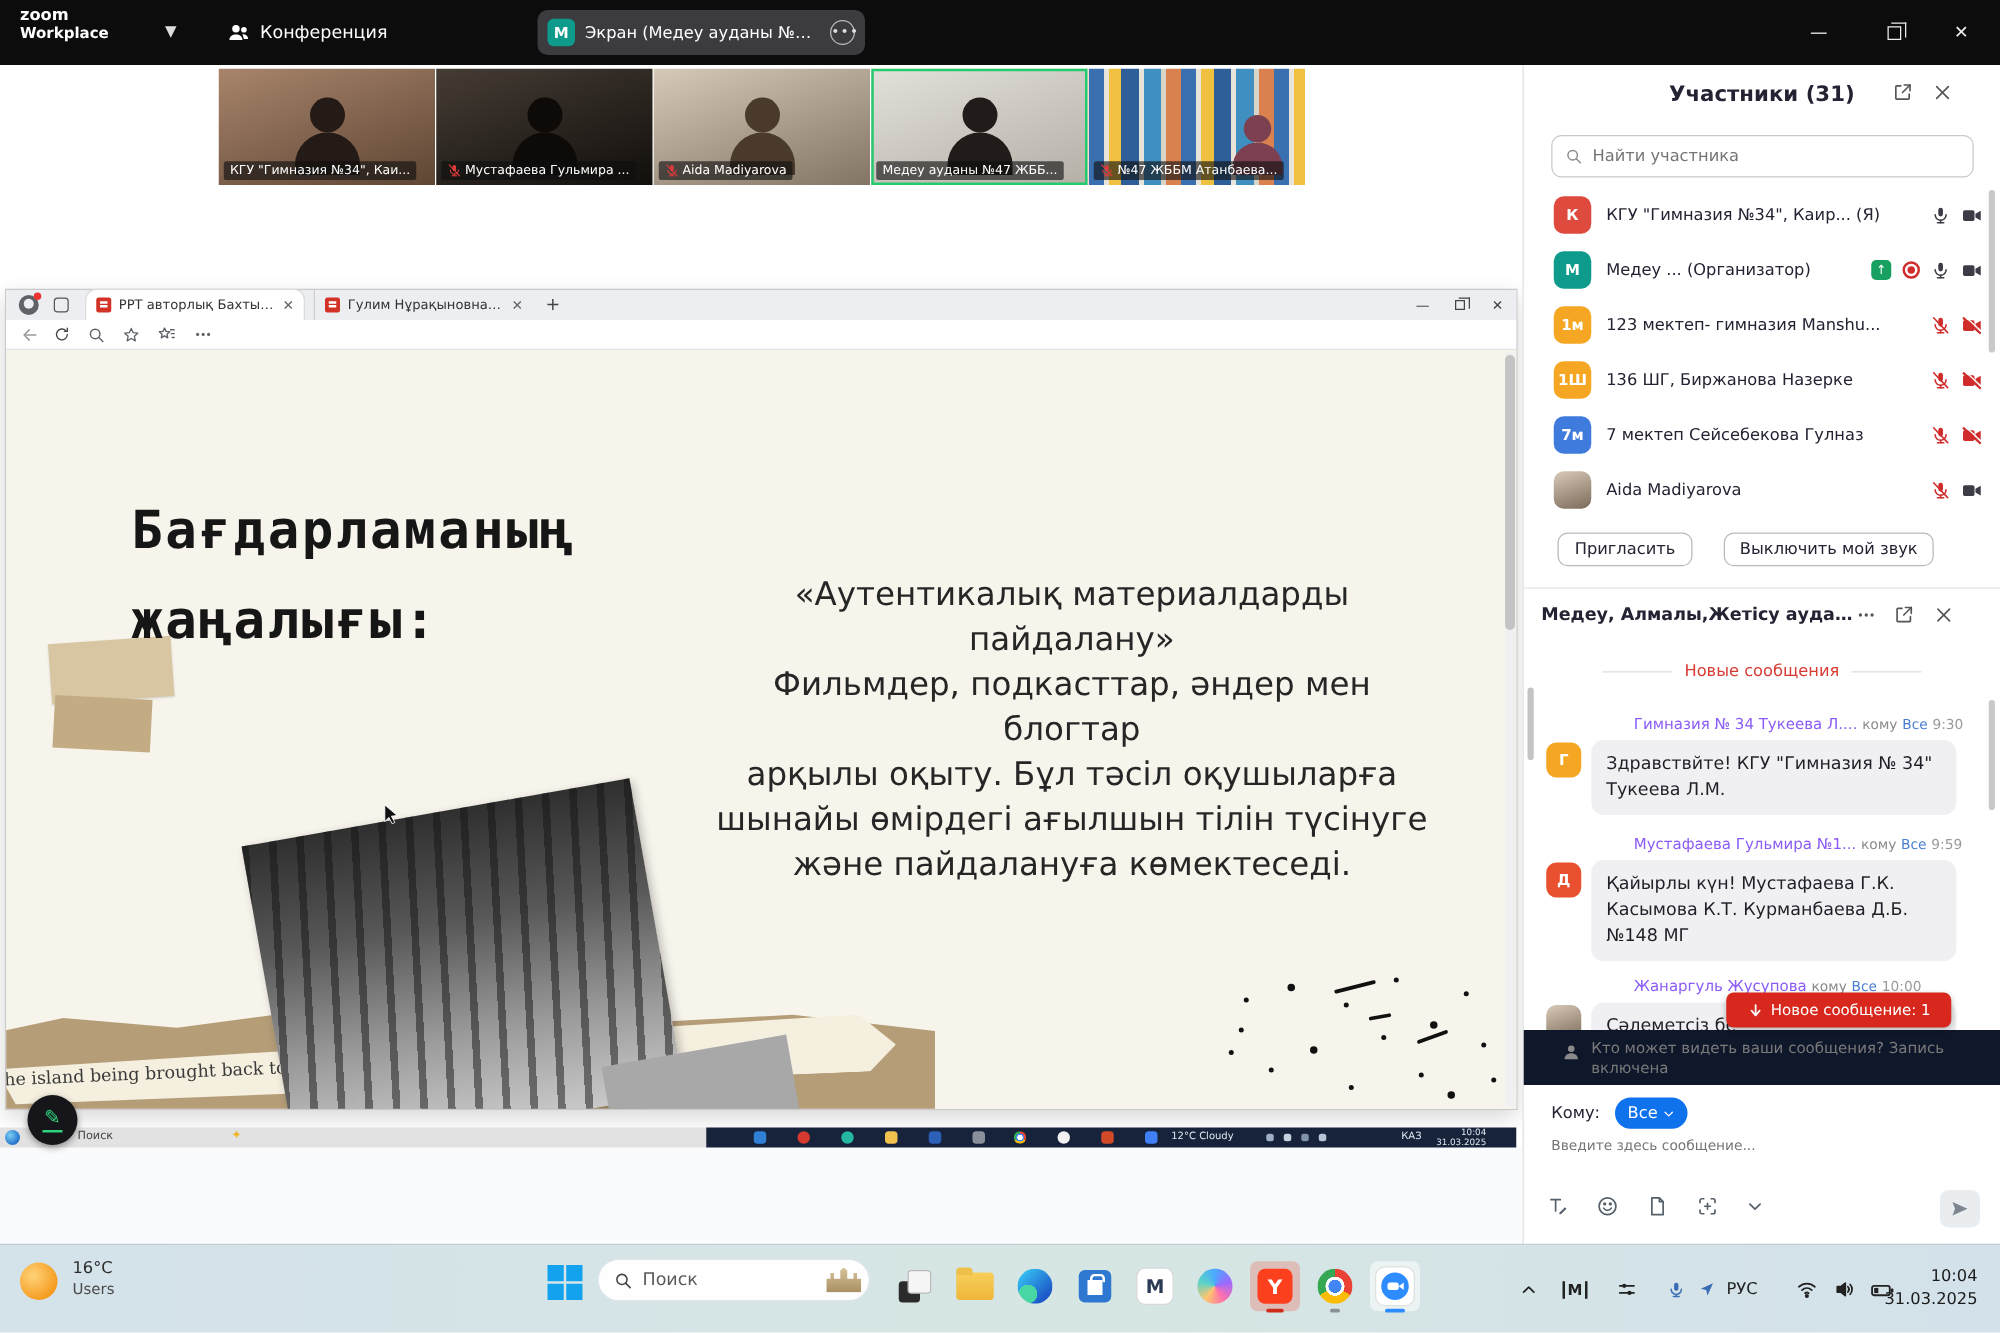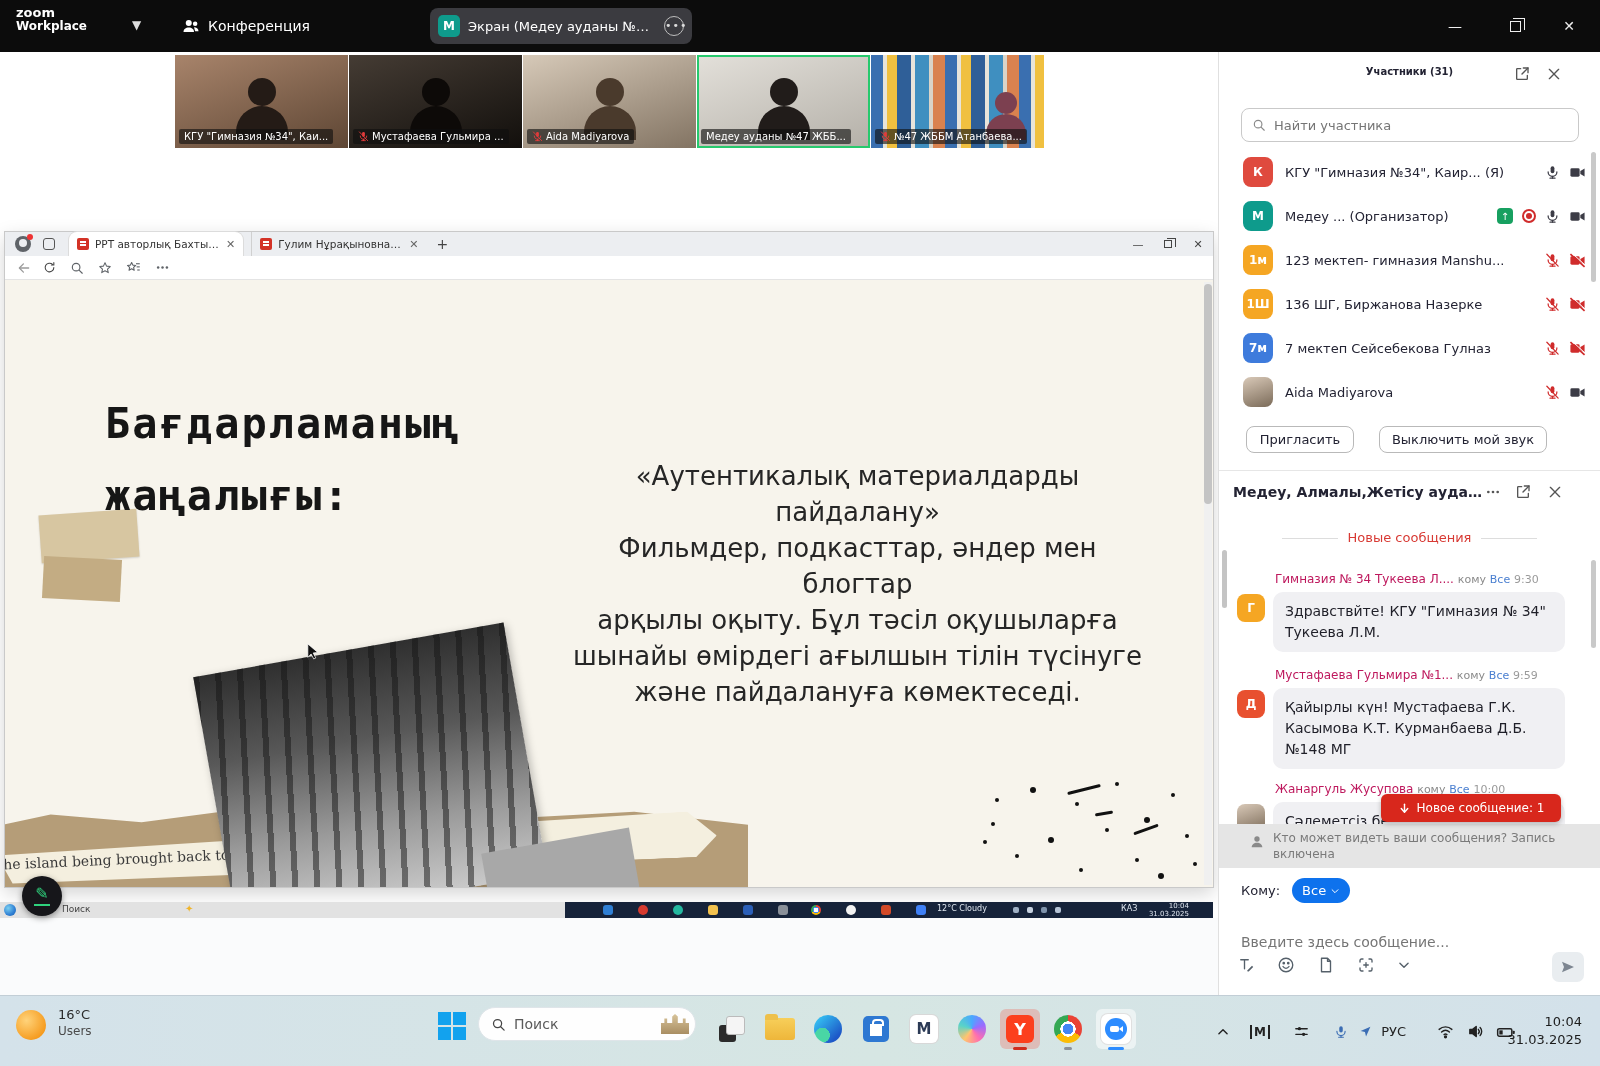--- a/index.html
+++ b/index.html
@@ -99,21 +99,21 @@
   .in-time { position:absolute; right:24px; top:0; font-size:7px; line-height:8px; color:#dfe6ef; text-align:right; }
   .traydot { position:absolute; top:5px; width:6px; height:6px; border-radius:2px; background:#9fb0c4; }
   #pencil { position:absolute; left:22px; top:876px; width:40px; height:40px; border-radius:50%; background:#16161a; z-index:6; display:flex; flex-direction:column; align-items:center; justify-content:center; box-shadow:0 2px 6px rgba(0,0,0,.4); cursor:pointer; }
   #pencil .g { color:#2fd27d; font-size:16px; line-height:16px; }
   #pencil .u { width:16px; height:2px; background:#2fd27d; margin-top:2px; }
   #belowgap { position:absolute; left:0; top:918px; width:1218px; height:77px; background:#fafbfc; }
 
   
   #sidebar { position:absolute; left:1218px; top:52px; width:382px; height:943px; background:#fff; border-left:1px solid #e0e0e0; z-index:10; font-size:13px; color:#232333; }
   .p-header { position:absolute; left:0; top:8px; width:100%; height:30px; }
-  .p-title { position:absolute; width:100%; text-align:center; top:6px; font-size:10px; font-weight:bold; }
+  .p-title { position:absolute; width:100%; text-align:center; top:6px; font-size:17px; font-weight:bold; }
   .hicon { position:absolute; top:6px; color:#555; cursor:pointer; display:flex; }
   .p-search { position:absolute; left:22px; top:56px; width:338px; height:34px; border:1px solid #c9c9c9; border-radius:8px; display:flex; align-items:center; gap:8px; padding:0 10px; color:#8a8a8a; }
   .p-search input { border:none; outline:none; flex:1; font-size:13px; font-family:inherit; color:#333; background:transparent; }
   .prow { position:absolute; left:0; width:100%; height:40px; display:flex; align-items:center; padding:0 14px 0 24px; gap:12px; cursor:pointer; }
   .pav { width:30px; height:30px; border-radius:8px; color:#fff; font-size:12px; font-weight:bold; display:flex; align-items:center; justify-content:center; flex:none; }
   .pname { flex:1; white-space:nowrap; overflow:hidden; text-overflow:ellipsis; font-size:13px; }
   .picons { display:flex; gap:9px; align-items:center; flex:none; }
   .av-photo { background:linear-gradient(160deg,#d9c9b8,#7a6a58); }
   .sharebadge { width:16px; height:16px; border-radius:4px; background:#17a060; color:#fff; display:flex; align-items:center; justify-content:center; font-size:10px; }
   .recbadge { width:14px; height:14px; border-radius:50%; border:2px solid #d02c2c; position:relative; }
@@ -122,28 +122,28 @@
   .p-btns { position:absolute; top:374px; left:0; width:100%; }
   .pbtn { position:absolute; height:27px; border:1px solid #b9b9b9; border-radius:8px; background:#fff; font-size:13px; color:#232333; font-family:inherit; cursor:pointer; }
   #btn-invite { left:27px; width:108px; }
   #btn-mute { left:160px; width:168px; }
   .vdivider { position:absolute; left:0; top:418px; width:100%; height:1px; background:#e6e6e6; }
   .c-header { position:absolute; left:0; top:426px; width:100%; height:30px; }
   .c-title { position:absolute; left:14px; top:6px; font-size:14px; font-weight:bold; max-width:250px; white-space:nowrap; overflow:hidden; text-overflow:ellipsis; }
   .newdiv { position:absolute; left:0; top:478px; width:100%; text-align:center; color:#d83a34; font-size:13px; }
   .newdiv::before,.newdiv::after { content:""; display:inline-block; width:56px; height:1px; background:#ddd; vertical-align:middle; margin:0 10px; }
   .msghead { position:absolute; left:56px; font-size:12px; white-space:nowrap; }
-  .sender { color:#be185d; } .tolab { color:#8a8a8a; font-size:11px; } .toval { color:#4a7fd0; font-size:11px; } .mtime { color:#9a9a9a; font-size:11px; }
+  .sender { color:#8b5cf6;margin-left:32px; } .tolab { color:#8a8a8a; font-size:11px; } .toval { color:#4a7fd0; font-size:11px; } .mtime { color:#9a9a9a; font-size:11px; }
   .mav { position:absolute; left:18px; width:28px; height:28px; border-radius:8px; color:#fff; font-size:12px; font-weight:bold; display:flex; align-items:center; justify-content:center; }
   .bubble { position:absolute; left:54px; width:292px; background:#f0f0f3; border-radius:10px; padding:9px 12px; font-size:14px; line-height:21px; color:#1f1f28; }
   #newmsg-btn { position:absolute; left:162px; top:742px; width:180px; height:28px; background:#d8271c; color:#fff; border:none; border-radius:6px; font-size:12px; font-family:inherit; display:flex; align-items:center; justify-content:center; gap:6px; cursor:pointer; z-index:6; box-shadow:0 2px 5px rgba(0,0,0,.25); }
-  .notice { position:absolute; left:0; top:772px; width:100%; min-height:44px; background:#e5e5e5; display:flex; gap:8px; padding:6px 14px 6px 30px; font-size:12px; color:#7a7a7a; line-height:16px; z-index:5; }
+  .notice { position:absolute; left:0; top:772px; width:100%; min-height:44px; background:#0f172a; display:flex; gap:8px; padding:6px 14px 6px 30px; font-size:12px; color:#7a7a7a; line-height:16px; z-index:5; }
   .komurow { position:absolute; left:22px; top:826px; display:flex; align-items:center; gap:12px; }
   .kompill { height:25px; min-width:54px; background:#0e72ed; border:none; color:#fff; border-radius:13px; font-size:13px; font-family:inherit; display:flex; align-items:center; justify-content:center; gap:4px; padding:0 10px; cursor:pointer; }
-  .chatinput { position:absolute; left:22px; top:858px; width:330px; border:none; outline:none; font-size:14px; font-family:inherit; color:#3b82f6; background:transparent;margin-top:24px; }
+  .chatinput { position:absolute; left:22px; top:858px; width:330px; border:none; outline:none; font-size:11px; font-family:inherit; color:#3b82f6; background:transparent; }
   .ctools { position:absolute; left:18px; top:904px; display:flex; gap:22px; color:#55606a; align-items:center; }
   .sendbtn { position:absolute; right:16px; top:900px; width:32px; height:30px; background:#e9edf0; border:none; border-radius:7px; display:flex; align-items:center; justify-content:center; color:#7d8691; cursor:pointer; }
   .sb-thumb { position:absolute; width:5px; border-radius:3px; background:#c9c9c9; }
   .leftbar { position:absolute; left:3px; top:498px; width:5px; height:58px; background:#c4c4c4; border-radius:3px; }
 
   
   #taskbar { position:absolute; left:0; top:995px; width:1600px; height:71px; background:linear-gradient(90deg,#d4e2ea 0%,#d6e6e3 55%,#d3e1ea 100%); border-top:1px solid #c2ced6; z-index:20; }
   .sun { position:absolute; left:16px; top:14px; width:30px; height:30px; border-radius:50%; background:radial-gradient(circle at 35% 35%,#ffd37a,#f59a1d 75%); }
   .wtxt { position:absolute; left:58px; top:10px; font-size:13px; color:#2b2b2b; line-height:17px; }
   .wtxt .cond { color:#4a4a4a; font-size:12px; }

